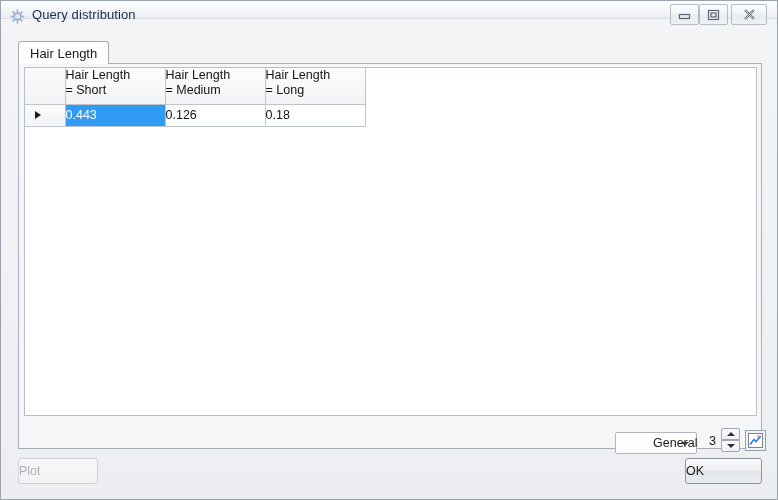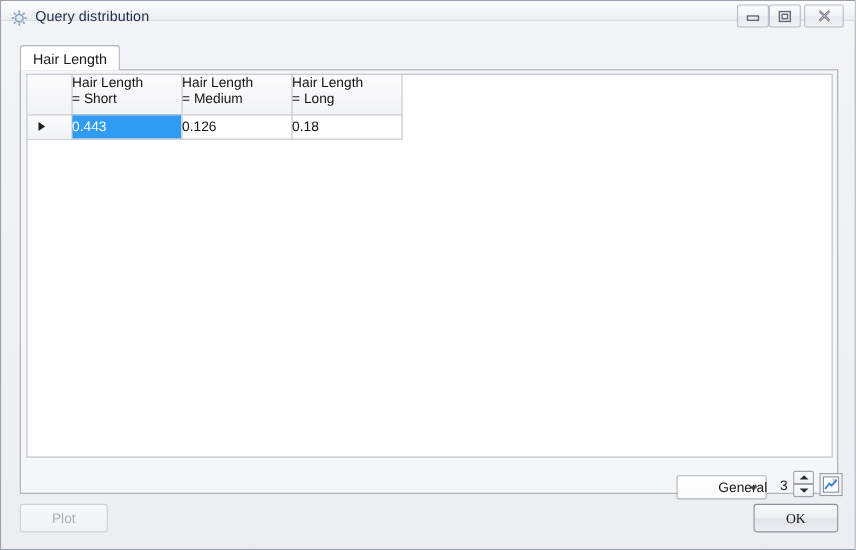--- a/index.html
+++ b/index.html
@@ -264,37 +264,35 @@
     padding: 2px;
   }
 
   
   .dlg-btn {
     position: absolute;
     box-sizing: border-box;
     border-radius: 3px;
     display: flex;
     align-items: center;
-    justify-content: center;
     font-size: 12.5px;
   }
   #plot-button {
     left: 17px; top: 457px;
     width: 80px; height: 26px;
     border: 1px solid #cdd1d6;
     background: linear-gradient(to bottom, #f7f8f9 0%, #f1f2f4 100%);
     color: #acb0b6;
   }
   #ok-button {
     left: 684px; top: 457px;
     width: 77px; height: 26px;
     border: 1px solid #8d949d;
     background: linear-gradient(to bottom, #fafbfc 0%, #eceef1 48%, #e2e5e9 52%, #eaedf0 100%);
     color: #14161a;
-    font-family: Liberation Serif, serif;
   }
 </style>
 </head>
 <body>
 
 <div id="window">
 
   <div id="titlebar">
     <span id="title-icon">
       <svg width="17" height="17" viewBox="0 0 17 17">

